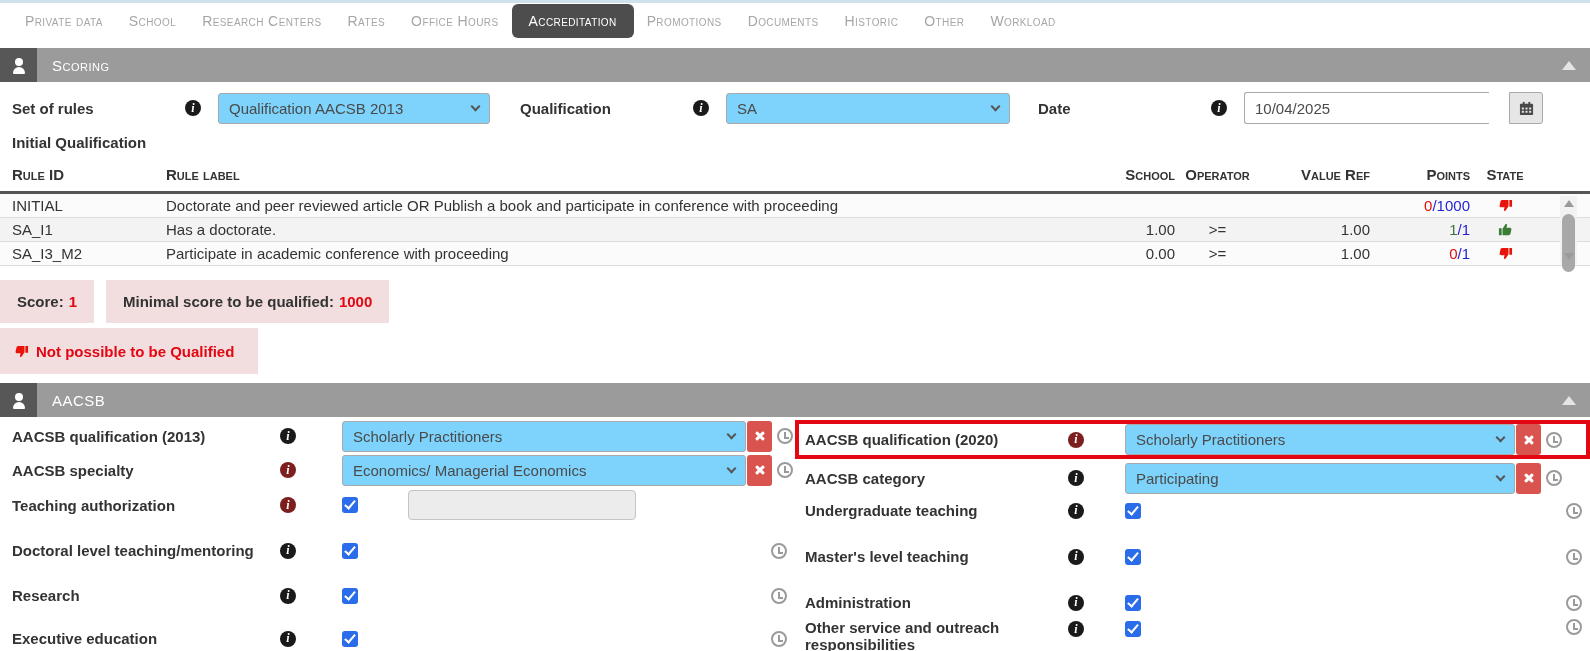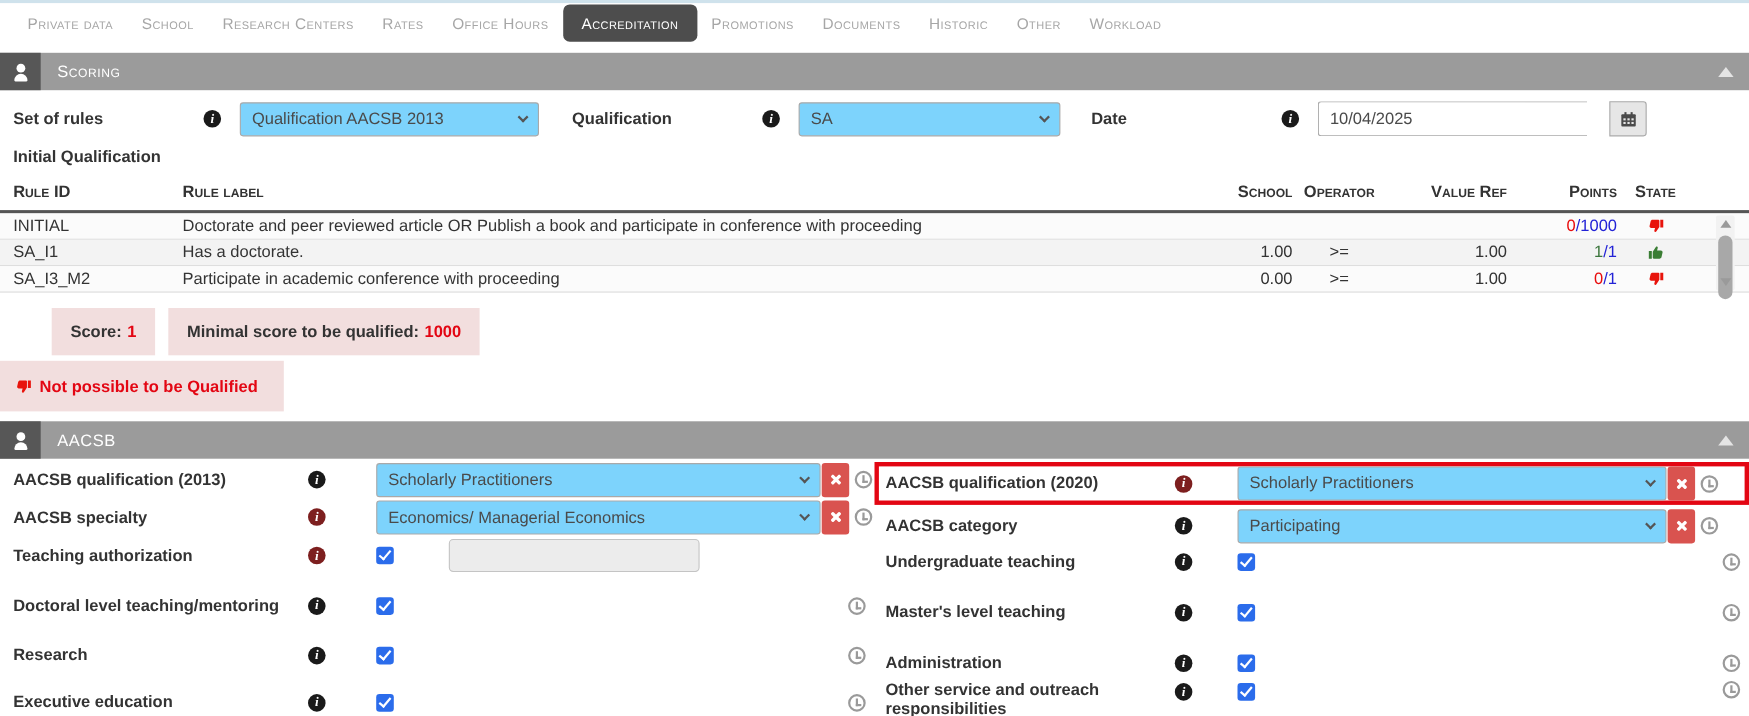--- a/index.html
+++ b/index.html
@@ -52,21 +52,21 @@
   .checkbox { width:16px; height:16px; background:#2b6ceb; border-radius:3px; flex:0 0 auto; cursor:pointer; }
   .checkbox::after { content:''; display:block; width:4px; height:9px; margin:1px auto 0;
     border:solid #fff; border-width:0 2px 2px 0; transform:rotate(40deg); }
 
   
   .filter-row { display:flex; align-items:center; margin:10px 0 0 12px; height:32px; }
   .filter-row .flabel { width:158px; }
   .filter-row .info-icon { margin-right:0; }
   .fr-icon { width:48px; display:flex; align-items:center; padding-left:15px; }
   .sel-rules { width:272px; }
-  .sel-qual { width:238px;gap:47px; }
+  .sel-qual { width:284px;gap:47px; }
   .gap1 { width:30px; } .gap2 { width:28px; }
   .input-group { display:flex;gap:20px; }
   .text-input { width:245px; height:32px; border:1px solid #a9a9a9; border-right:none;
     border-radius:3px 0 0 3px; padding:0 10px; font-size:15px; color:#4a4a4a;
     font-family:"Liberation Sans",sans-serif; }
   .cal-btn { width:34px; height:32px; background:#e6e6e6; border:1px solid #a9a9a9;
     border-radius:0 3px 3px 0; display:flex; align-items:center; justify-content:center; cursor:pointer; }
 
   .subtitle { font-weight:bold; font-size:15px; margin:10px 0 0 12px; }
 
@@ -93,21 +93,21 @@
 
   .vscroll { position:absolute; top:2px; bottom:2px; right:13px; width:17px; background:#f2f2f2;
     border-radius:2px; cursor:pointer; }
   .vs-up,.vs-down { position:absolute; left:50%; transform:translateX(-50%); width:0; height:0;
     border-left:5px solid transparent; border-right:5px solid transparent; }
   .vs-up { top:4px; border-bottom:7px solid #9a9a9a; }
   .vs-down { bottom:4px; border-top:7px solid #9a9a9a; }
   .vs-thumb { position:absolute; left:2px; width:13px; top:18px; height:58px; background:#a8a8a8; border-radius:7px; }
 
   
-  .score-row { display:flex; margin-top:14px;margin-left:47px; }
+  .score-row { display:flex; margin-top:14px; }
   .pink-box { background:#f2dede; height:43px; display:flex; align-items:center;
     padding:0 17px; font-weight:bold; font-size:15px; margin-right:12px; }
   .red-num { color:#e30613; margin-left:5px; }
   .status-box { background:#f2dede; height:46px; display:inline-flex; align-items:center;
     padding:0 24px 0 14px; margin-top:5px; color:#e30613; font-weight:bold; font-size:15px; }
   .status-box .thumb { margin-right:7px; }
 
   
   .cols { display:flex; }
   .col { width:795px; padding-top:3px; }

